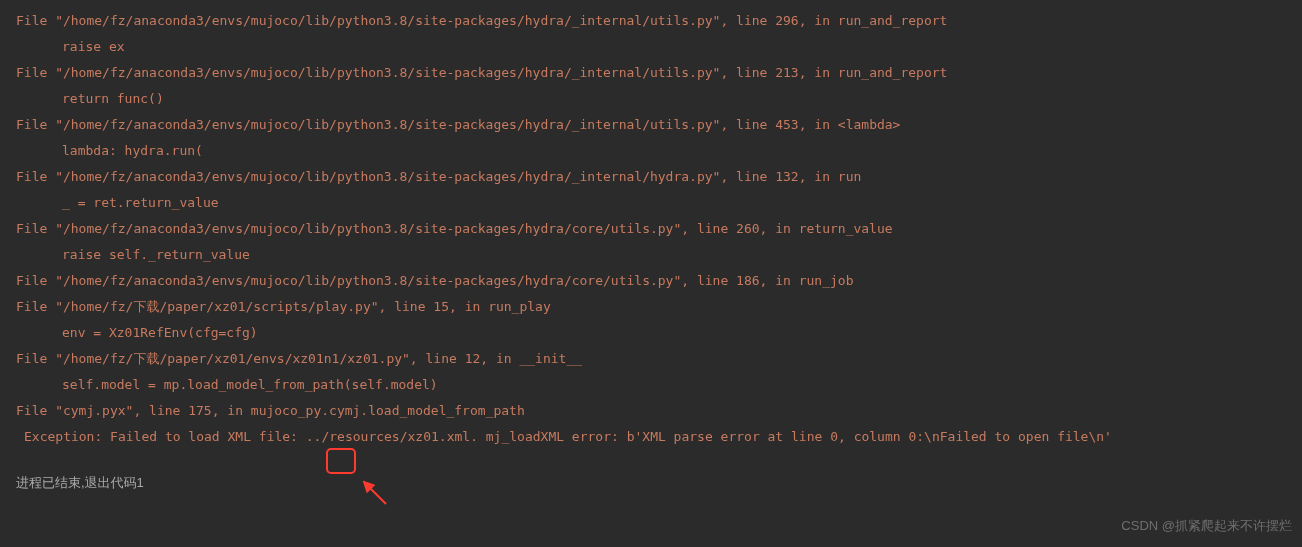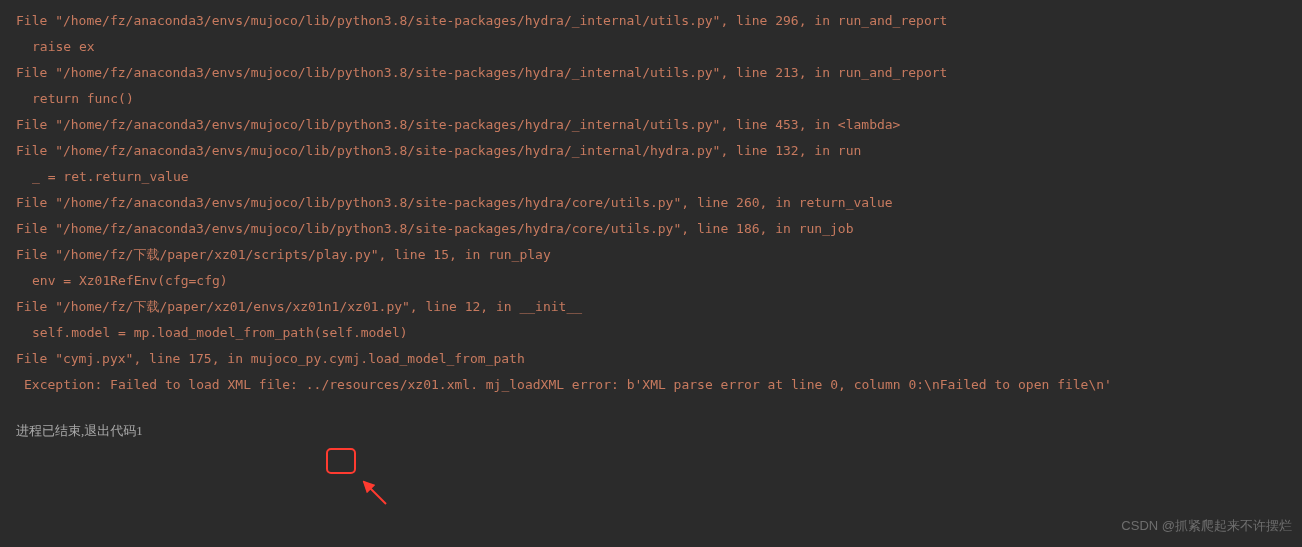--- a/index.html
+++ b/index.html
@@ -17,40 +17,40 @@
       width: 1302px;
       height: 547px;
       overflow: hidden;
       position: relative;
     }
     .traceback-line {
       white-space: nowrap;
       padding-left: 16px;
     }
     .code-line {
-      padding-left: 32px;
+      padding-left: 62px;
     }
     .file-text {
       color: #c77a5f;
     }
     .path-link {
       color: #c77a5f;
     }
     .line-info {
       color: #c77a5f;
     }
     .exception-line {
       padding-left: 24px;
       color: #c77a5f;
     }
     .exit-msg {
       color: #a9a9a9;
       padding-left: 16px;
       margin-top: 20px;
-      font-family: Liberation Serif, serif;
+      font-family: Liberation Sans, sans-serif;
       font-size: 13px;
     }
     .highlight-box {
       position: absolute;
       left: 326px;
       top: 448px;
       width: 30px;
       height: 26px;
       border: 2px solid #ff3b30;
       border-radius: 5px;
@@ -78,23 +78,25 @@
   </style>
 </head>
 <body>
 
 <div id="traceback">
     <div class="traceback-line"><span class="file-text">File "</span><span class="path-link">/home/fz/anaconda3/envs/mujoco/lib/python3.8/site-packages/hydra/_internal/utils.py</span><span class="line-info">", line 296, in run_and_report</span></div>
     <div class="code-line">raise ex</div>
     <div class="traceback-line"><span class="file-text">File "</span><span class="path-link">/home/fz/anaconda3/envs/mujoco/lib/python3.8/site-packages/hydra/_internal/utils.py</span><span class="line-info">", line 213, in run_and_report</span></div>
     <div class="code-line">return func()</div>
     <div class="traceback-line"><span class="file-text">File "</span><span class="path-link">/home/fz/anaconda3/envs/mujoco/lib/python3.8/site-packages/hydra/_internal/utils.py</span><span class="line-info">", line 453, in &lt;lambda&gt;</span></div>
+    <div class="code-line">lambda: hydra.run(</div>
     <div class="traceback-line"><span class="file-text">File "</span><span class="path-link">/home/fz/anaconda3/envs/mujoco/lib/python3.8/site-packages/hydra/_internal/hydra.py</span><span class="line-info">", line 132, in run</span></div>
     <div class="code-line">_ = ret.return_value</div>
     <div class="traceback-line"><span class="file-text">File "</span><span class="path-link">/home/fz/anaconda3/envs/mujoco/lib/python3.8/site-packages/hydra/core/utils.py</span><span class="line-info">", line 260, in return_value</span></div>
+    <div class="code-line">raise self._return_value</div>
     <div class="traceback-line"><span class="file-text">File "</span><span class="path-link">/home/fz/anaconda3/envs/mujoco/lib/python3.8/site-packages/hydra/core/utils.py</span><span class="line-info">", line 186, in run_job</span></div>
     <div class="traceback-line"><span class="file-text">File "</span><span class="path-link">/home/fz/下载/paper/xz01/scripts/play.py</span><span class="line-info">", line 15, in run_play</span></div>
     <div class="code-line">env = Xz01RefEnv(cfg=cfg)</div>
     <div class="traceback-line"><span class="file-text">File "</span><span class="path-link">/home/fz/下载/paper/xz01/envs/xz01n1/xz01.py</span><span class="line-info">", line 12, in __init__</span></div>
     <div class="code-line">self.model = mp.load_model_from_path(self.model)</div>
   </div>
 
 <div class="traceback-line">
   <span>File "cymj.pyx", line 175, in mujoco_py.cymj.load_model_from_path</span>
 </div>

